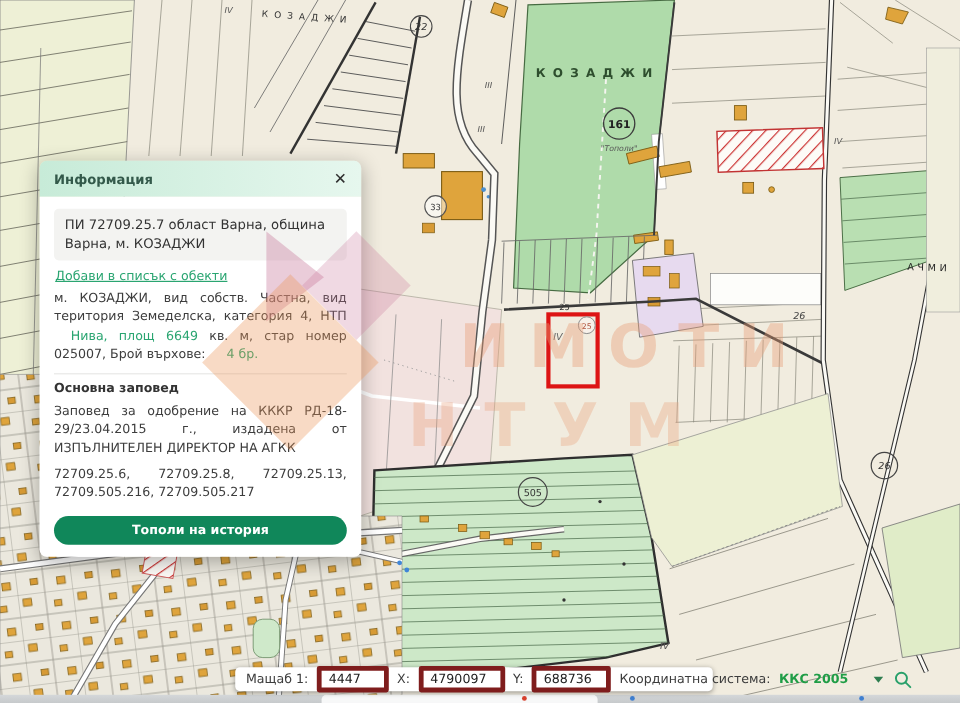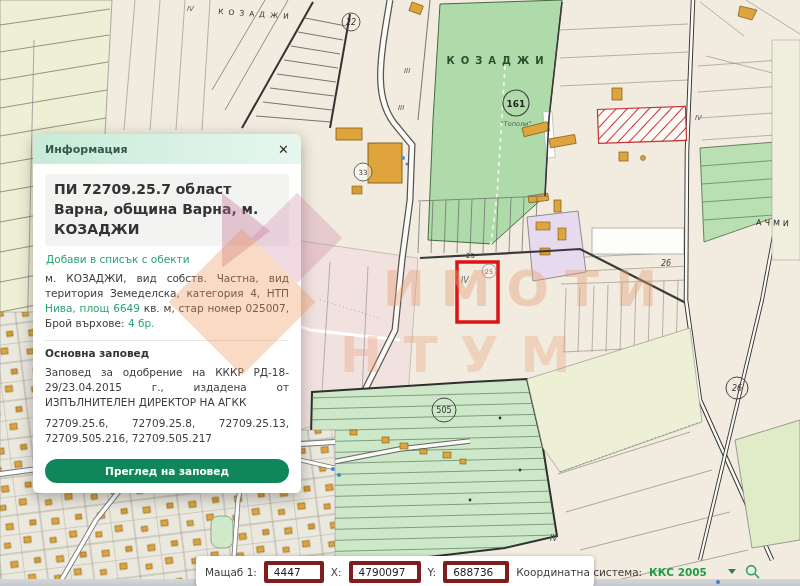--- a/index.html
+++ b/index.html
@@ -23,41 +23,41 @@
   .panel-header{
     height:30px;padding:0 12px;display:flex;align-items:center;justify-content:space-between;
     background:linear-gradient(90deg,#c7ebd8,#e6f7ee);
     border-radius:6px 6px 0 0;
     font-size:11px;font-weight:bold;color:#33594a;text-align:right;
   }
   .panel-close{font-size:13px;font-weight:bold;color:#2e2e2e;cursor:pointer;line-height:1;}
   .panel-body{background:#fff;border-radius:0 0 6px 6px;padding:10px 12px 10px;}
   .title-box{
     background:#f3f3f1;border-radius:4px;padding:6px 9px;
-    font-size:14px;font-weight:bold;line-height:1.42;color:#333;
-  }
-  .add-link{color:#2aa571;font-size:10.5px;margin:7px 1px 0;cursor:pointer;}
+    font-size:11px;font-weight:normal;line-height:1.42;color:#333;
+  }
+  .add-link{color:#2aa571;font-size:10.5px;margin:7px 1px 0;cursor:pointer;text-decoration:underline;}
   .details,.section-text{
     font-size:10.5px;line-height:1.45;color:#3d3d3d;text-align:justify;margin-top:6px;
   }
-  .hl{color:#2aa571;}
+  .hl{color:#2aa571;margin-left:14px;}
   .section-h{
     border-top:1px solid #e8e8e6;margin-top:8px;padding-top:6px;
     font-weight:bold;font-size:10.5px;color:#333;
   }
   .btn{
     display:block;width:100%;height:24px;border:none;border-radius:13px;
     background:#10875a;color:#fff;font-weight:bold;font-size:10.5px;
     font-family:"DejaVu Sans",sans-serif;margin-top:8px;cursor:pointer;
   }
   .btn:first-of-type{margin-top:12px;}
 
   
   .statusbar{
-    position:absolute;left:196px;top:556px;width:398px;height:31px;z-index:40;
+    position:absolute;left:196px;top:556px;width:398px;height:20px;z-index:40;
     background:#fff;border-radius:4px;box-shadow:0 1px 4px rgba(0,0,0,.35);
     display:flex;align-items:center;gap:7px;padding:0 9px;box-sizing:border-box;
     font-size:10.5px;color:#3c3c3c;white-space:nowrap;
   }
   .sb-val{
     border:4px solid #7f1d1d;border-radius:2px;background:#fff;color:#222;
     padding:1px 6px;cursor:text;
   }
   .sb-crs{color:#1f9d46;font-weight:bold;cursor:pointer;display:flex;align-items:center;gap:21px;}
   .caret{width:0;height:0;border-left:4px solid transparent;border-right:4px solid transparent;
@@ -268,21 +268,21 @@
       <span>Информация</span>
       <span class="panel-close">✕</span>
     </div>
     <div class="panel-body">
       <div class="title-box">ПИ 72709.25.7 област Варна, община Варна, м. КОЗАДЖИ</div>
       <div class="add-link">Добави в списък с обекти</div>
       <div class="details"><span>м. КОЗАДЖИ, вид собств. Частна, вид територия Земеделска, категория 4, НТП </span><span class="hl">Нива, площ 6649</span><span> кв. м, стар номер 025007, Брой върхове: </span><span class="hl">4 бр.</span></div>
       <div class="section-h">Основна заповед</div>
       <div class="section-text">Заповед за одобрение на КККР РД-18-29/23.04.2015 г., издадена от ИЗПЪЛНИТЕЛЕН ДИРЕКТОР НА АГКК</div>
       <div class="section-text">72709.25.6, 72709.25.8, 72709.25.13, 72709.505.216, 72709.505.217</div>
-      <button class="btn">Преглед на заповед</button>
+      <button class="btn">Тополи на история</button>
     </div>
   </div>
 
   <svg class="watermark" width="800" height="586" viewBox="0 0 800 586">
     <polygon points="222,193 270,231 222,268" fill="rgba(200,120,155,0.38)"></polygon>
     <rect x="-32" y="-32" width="64" height="64" transform="translate(297,238) rotate(45)" fill="rgba(200,120,155,0.28)"></rect>
     <rect x="-52" y="-52" width="104" height="104" transform="translate(242,302) rotate(45)" fill="rgba(235,150,90,0.35)"></rect>
     <text x="383" y="306" font-size="50" font-weight="bold" letter-spacing="16" fill="rgba(233,158,118,0.40)">ИМОТИ</text>
     <text x="340" y="372" font-size="50" font-weight="bold" letter-spacing="22" fill="rgba(233,158,118,0.33)">НТУМ</text>
   </svg>

